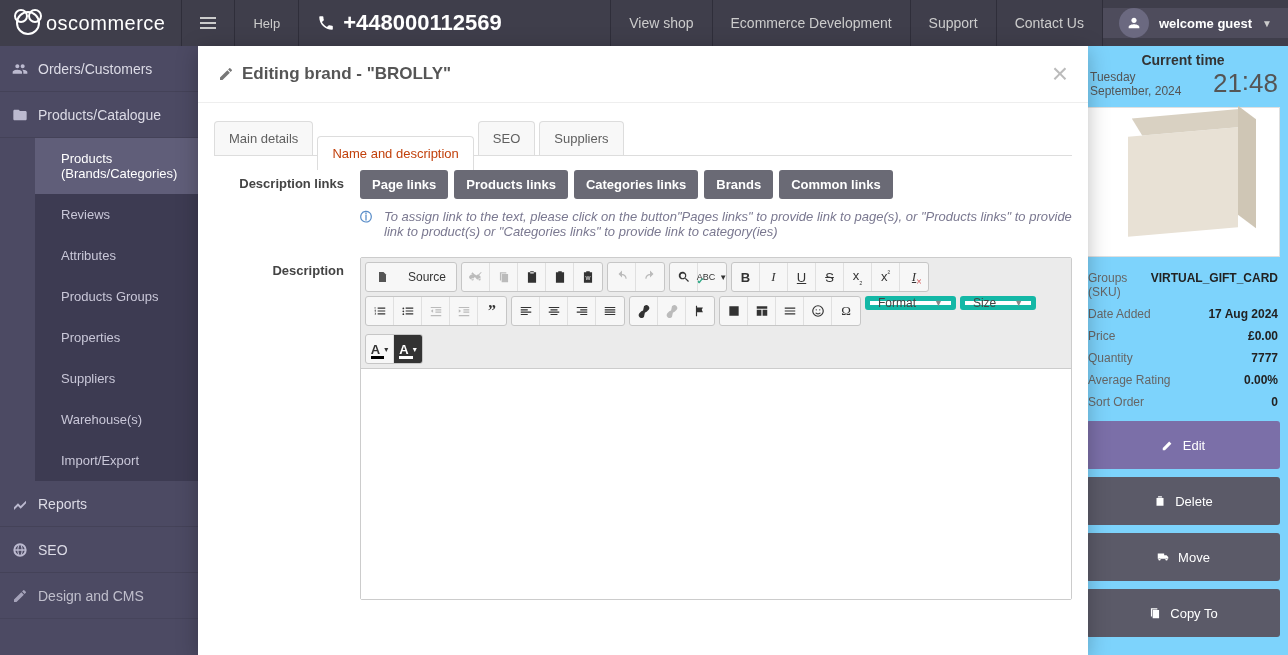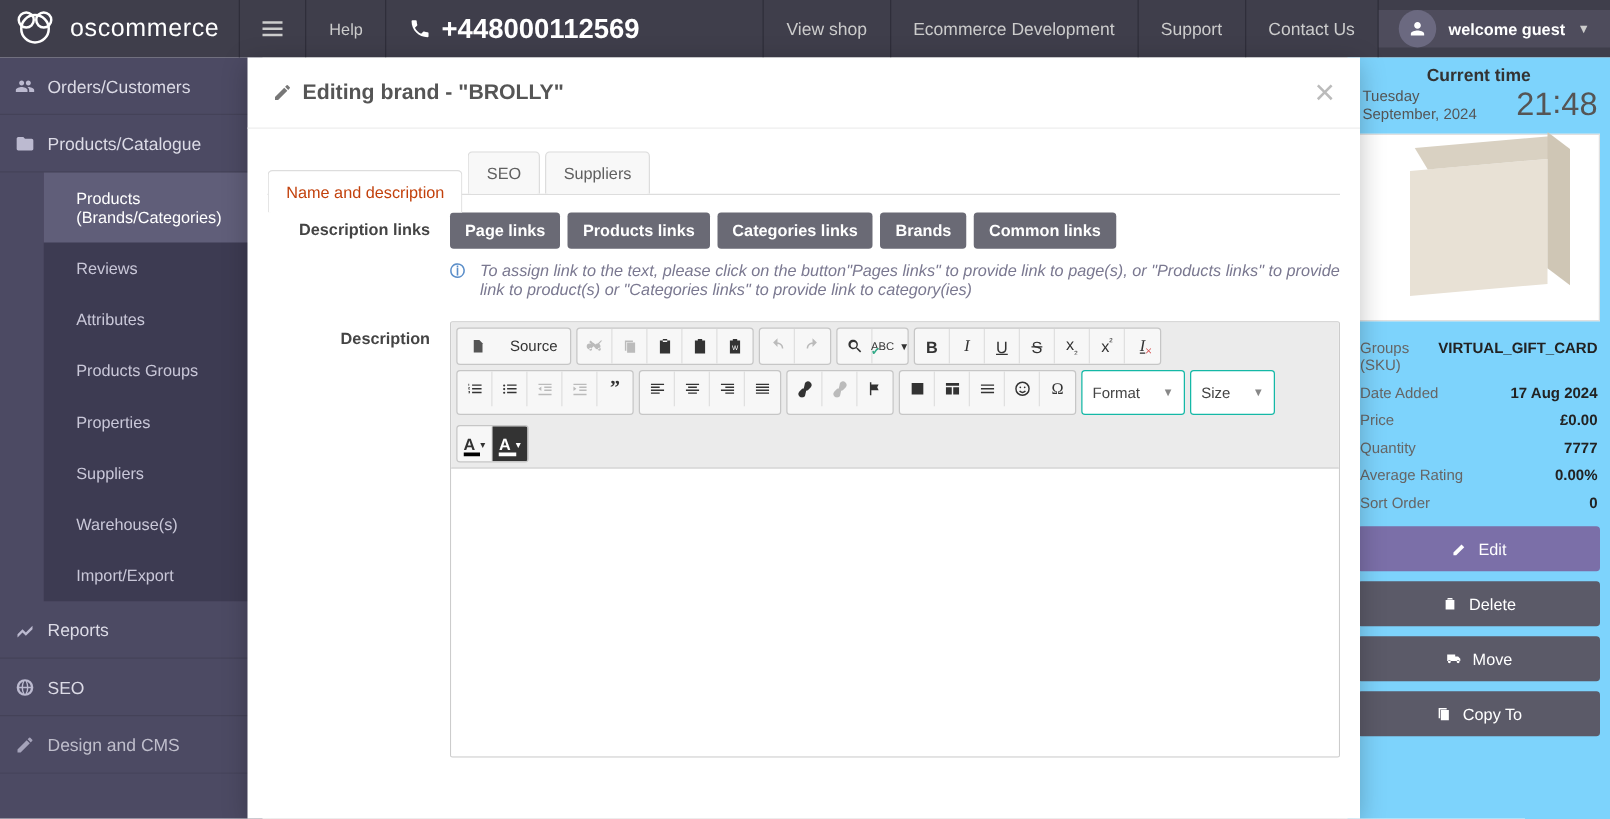--- a/index.html
+++ b/index.html
@@ -18,21 +18,21 @@
   .topbar {
     height: 46px;
     background: #3f3e4b;
     color: #ccc;
     display: flex;
     align-items: center;
   }
   .topbar .logo {
     display: flex;
     align-items: center;
-    gap: 16px;
+    gap: 6px;
     padding: 0 16px;
     color: #fff;
     font-weight: 300;
     font-size: 20px;
     letter-spacing: 0.5px;
   }
   .logo-circle {
     width: 24px; height: 24px;
     border: 2px solid #fff;
     border-radius: 50%;
@@ -116,21 +116,21 @@
     margin:6px 0 10px; display:flex; align-items:center; justify-content:center;
   }
   .box3d { width:110px; height:100px; background:#e8e1d5; position:relative; transform:skewY(-5deg);}
   .box3d::before { content:""; position:absolute; top:-18px; left:0; right:0; height:18px; background:#d9d1c2; transform:skewX(30deg) translateX(9px);}
   .box3d::after { content:""; position:absolute; top:-9px; bottom:0; right:-18px; width:18px; background:#cfc6b5; transform:skewY(40deg) translateY(-5px);}
   .meta-row { display:flex; justify-content:space-between; padding:4px 2px; font-size:12px;}
   .meta-row .k { color:#666; }
   .meta-row .v { color:#222; font-weight:bold; }
   .rp-btn {
     display:flex; align-items:center; justify-content:center; gap:8px;
-    height:36px; border-radius:3px; margin:8px 0 0; cursor:pointer;
+    height:48px; border-radius:3px; margin:8px 0 0; cursor:pointer;
     color:#fff; font-size:13px;
   }
   .rp-btn.primary { background:#7b6fa8; }
   .rp-btn.secondary { background:#5b5a68; }
 
   
   .modal {
     position:absolute;
     left:198px; right:200px;
     top:46px; bottom:0;
@@ -199,21 +199,21 @@
     width:28px; height:28px;
     display:flex; align-items:center; justify-content:center;
     cursor:pointer; font-size:13px; color:#333;
     border-right:1px solid #e0e0e0;
   }
   .ck-btn:last-child { border-right:none;}
   .ck-btn.disabled { color:#bbb; cursor:default;}
   .ck-btn.wide { width:auto; padding:0 10px; gap:4px;}
   .ck-btn.src { font-size:12px;gap:20px;}
   .ck-combo {
-    height:36px; border:1px solid #14b8a6; border-radius:3px;
+    height:14px; border:5px solid #14b8a6; border-radius:3px;
     background:#fff; display:flex; align-items:center;
     padding:0 8px; gap:18px; font-size:12px; cursor:pointer;
     color:#444;
   }
   .ck-combo .caret { font-size:9px; color:#888;}
   .ck-content {
     background:#fff; min-height:230px;
     padding:10px; font-size:14px; outline:none;
   }
 
@@ -394,20 +394,21 @@
           <path fill="#777" d="M3 17.25V21h3.75L17.81 9.94l-3.75-3.75L3 17.25zM20.71 7.04a1 1 0 000-1.41l-2.34-2.34a1 1 0 00-1.41 0l-1.83 1.83 3.75 3.75 1.83-1.83z"></path>
         </svg>
       <span>Editing brand - "BROLLY"</span>
     </div>
     <span class="modal-close">×</span>
   </div>
 
   <div class="modal-body">
 
     <div class="tabs-outer">
+      <div class="tab-o">Main details</div>
       <div class="tab-o active">Name and description</div>
       <div class="tab-o">SEO</div>
       <div class="tab-o">Suppliers</div>
     </div>
 
     <div class="section-row">
       <div class="section-label">Description links</div>
       <div class="section-content">
         <div class="link-btns">
           <button class="link-btn">Page links</button>

